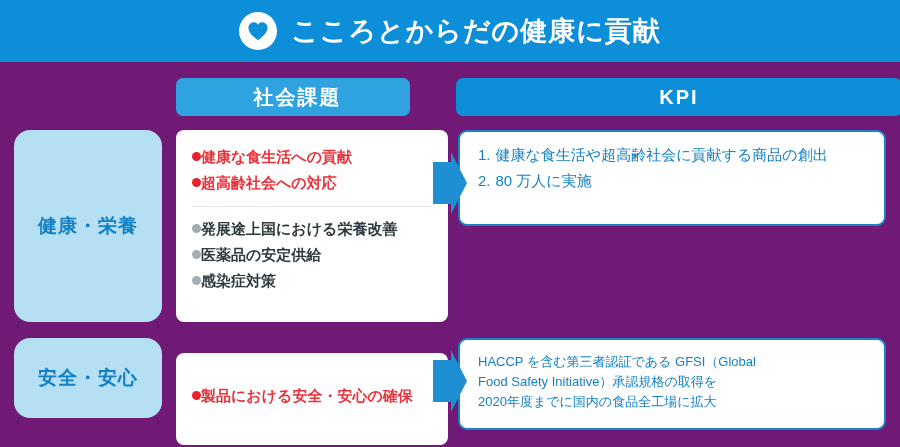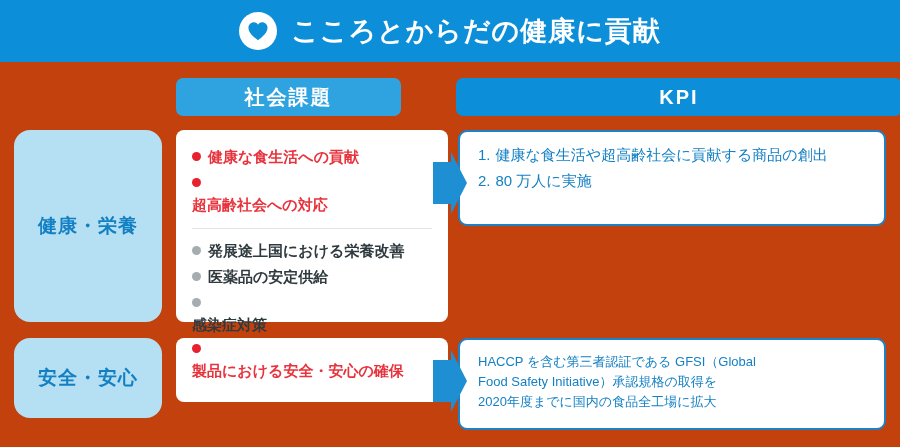--- a/index.html
+++ b/index.html
@@ -10,21 +10,21 @@
     width: 900px;
     height: 447px;
     background: #ffffff;
     font-family: "Liberation Sans", "DejaVu Sans", sans-serif;
     overflow: hidden;
   }
   .slide {
     position: relative;
     width: 900px;
     height: 447px;
-    background: #c2410c;
+    background: #701a75;
     box-sizing: border-box;
   }
 
   
   .header-band {
     position: absolute;
     left: 0;
     top: 0;
     width: 900px;
     height: 62px;
@@ -69,20 +69,21 @@
     color: #ffffff;
     font-size: 20px;
     font-weight: bold;
     letter-spacing: 2px;
   }
   .col-head-issue {
     left: 176px;
     top: 78px;
     width: 225px;
     background: #2fa3e0;
+    padding-left: 9px;
   }
   .col-head-kpi {
     left: 456px;
     top: 78px;
     width: 446px;
     background: #0c8ed9;
   }
 
   
   .row {
@@ -115,36 +116,36 @@
   .issue-card {
     position: absolute;
     left: 176px;
     width: 272px;
     background: #ffffff;
     border-radius: 8px;
     box-sizing: border-box;
     padding: 14px 16px 10px 16px;
   }
   .row-health .issue-card { top: 0; height: 192px; padding-top: 16px; }
-  .row-safety .issue-card { top: 0; height: 64px; padding-top: 0; }
+  .row-safety .issue-card { top: 15px; height: 92px; padding-top: 32px; }
 
   .bullet-list {
     list-style: none;
     margin: 0;
     padding: 0;
   }
   .bullet-item {
     display: flex;
     align-items: flex-start;
-    gap: 7px;
+    gap: 0;
     margin-bottom: 5px;
     font-size: 15px;
     line-height: 1.42;
   }
-  .bullet-item:last-child { margin-bottom: 0; flex-direction: column; }
+  .bullet-item:last-child { margin-bottom: 0; }
   .dot {
     flex: none;
     width: 9px;
     height: 9px;
     border-radius: 50%;
     margin-top: 6px;
   }
   .dot-red { background: #e8212f; }
   .dot-gray { background: #a6adb1; }
   .txt-red { color: #e8323c; font-weight: bold; }

